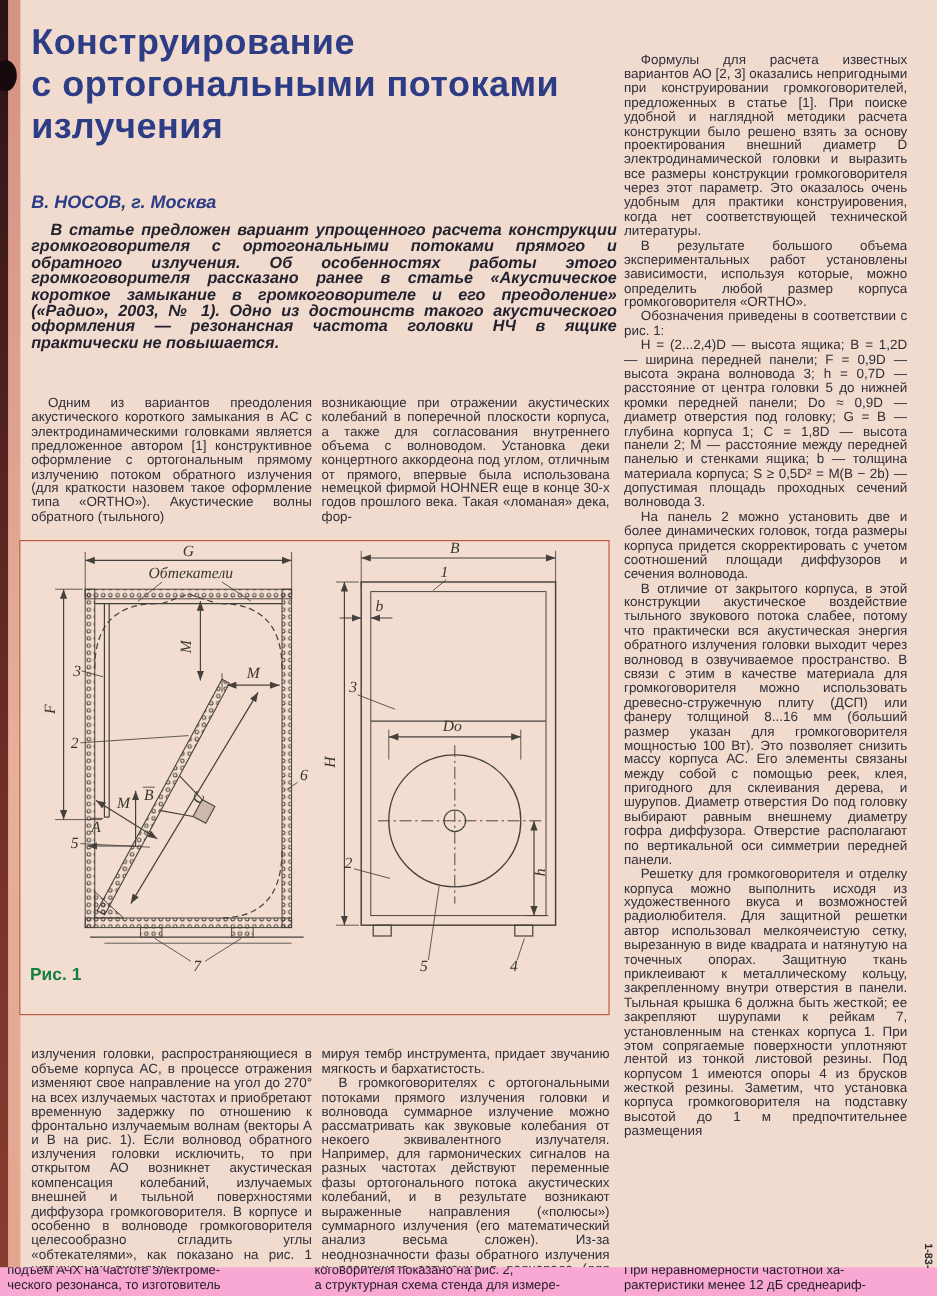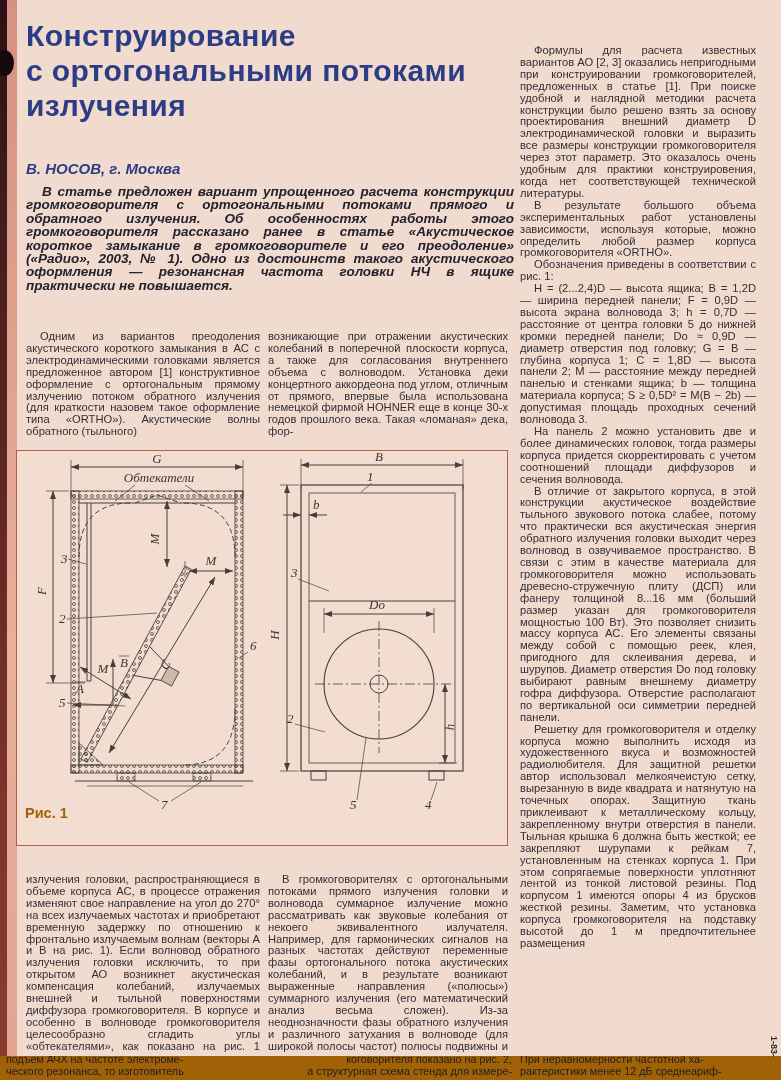--- a/index.html
+++ b/index.html
@@ -34,35 +34,35 @@
   #col-left-top  { left:26px;  top:308px; width:234px; height:140px; }
   #col-mid-top   { left:268px; top:308px; width:240px; height:140px; }
   #col-left-bot  { left:26px;  top:851px; width:234px; height:206px; }
   #col-mid-bot   { left:268px; top:851px; width:240px; height:206px; }
   #col-right     { left:520px; top:22px;  width:236px; height:1035px; }
 
   .figure-box { position:absolute; left:16px; top:450px; width:492px; height:396px;
     border:1px solid #b85c44; background:#f2ddd0; }
   .fig-svg { position:absolute; left:0; top:0; width:490px; height:394px; }
   .fig-caption { position:absolute; left:8px; bottom:24px;
-    font-size:14.5px; font-weight:bold; color:#a16207;text-align:center; }
+    font-size:14.5px; font-weight:bold; color:#15803d;text-align:center; }
 
   .dim-t  { font-family:"Liberation Serif", serif; font-style:italic; font-size:13px; fill:#3a3630; }
   .part-t { font-family:"Liberation Serif", serif; font-style:italic; font-size:13px; fill:#3a3630; }
   .fair-t { font-family:"Liberation Serif", serif; font-style:italic; font-size:13px; fill:#3a3630; }
   .ln   { stroke:#45403c; stroke-width:1; fill:none; }
   .lnth { stroke:#45403c; stroke-width:0.7; fill:none; }
   .dash { stroke:#45403c; stroke-width:1; fill:none; stroke-dasharray:5 3; }
   .cntr { stroke:#45403c; stroke-width:0.8; fill:none; stroke-dasharray:10 3 2 3; }
 
   .footer-strip { position:absolute; left:0; top:1056px; width:781px; height:24px;
-    background:#a16207; overflow:hidden; }
+    background:#f9a8d4; overflow:hidden; }
   .fcol { position:absolute; top:-2px; font-size:10.8px; line-height:11.6px;
     color:#1e1e24; width:250px; }
-  #fcol1 { left:6px; } #fcol2 { left:262px;text-align:right; } #fcol3 { left:520px; }
+  #fcol1 { left:6px; } #fcol2 { left:262px; } #fcol3 { left:520px; }
 
   .edge-marker { position:absolute; right:2px; top:1036px; height:44px;
     writing-mode:vertical-rl; font-size:9px; font-weight:bold; color:#2a2a2a; }
 </style>
 </head>
 <body>
 
 <div class="edge-dark"></div>
 <div class="edge-pink"></div>
 <div class="edge-notch"></div>
@@ -222,20 +222,21 @@
     </g>
   </svg>
   <div class="fig-caption">Рис. 1</div>
 </div>
 
 <div class="col" id="col-left-bot">
   <p class="cont">излучения головки, распространяющиеся в объеме корпуса АС, в процессе отражения изменяют свое направление на угол до 270° на всех излучаемых частотах и приобретают временную задержку по отношению к фронтально излучаемым волнам (векторы А и В на рис. 1). Если волновод обратного излучения головки исключить, то при открытом АО возникнет акустическая компенсация колебаний, излучаемых внешней и тыльной поверхностями диффузора громкоговорителя. В корпусе и особенно в волноводе громкоговорителя целесообразно сгладить углы «обтекателями», как показано на рис. 1 штриховыми линиями.</p>
   <p>Передняя панель 2 размещена в корпусе 1 под некоторым углом так, чтобы</p>
 </div>
 <div class="col" id="col-mid-bot">
+  <p class="cont">мируя тембр инструмента, придает звучанию мягкость и бархатистость.</p>
   <p>В громкоговорителях с ортогональными потоками прямого излучения головки и волновода суммарное излучение можно рассматривать как звуковые колебания от некоего эквивалентного излучателя. Например, для гармонических сигналов на разных частотах действуют переменные фазы ортогонального потока акустических колебаний, и в результате возникают выраженные направления («полюсы») суммарного излучения (его математический анализ весьма сложен). Из-за неоднозначности фазы обратного излучения и различного затухания в волноводе (для широкой полосы частот) полюсы подвижны и поэтому не локализу-</p>
 </div>
 <div class="col" id="col-right">
   <p>Формулы для расчета известных вариантов АО [2, 3] оказались непригодными при конструировании громкоговорителей, предложенных в статье [1]. При поиске удобной и наглядной методики расчета конструкции было решено взять за основу проектирования внешний диаметр D электродинамической головки и выразить все размеры конструкции громкоговорителя через этот параметр. Это оказалось очень удобным для практики конструировения, когда нет соответствующей технической литературы.</p>
   <p>В результате большого объема экспериментальных работ установлены зависимости, используя которые, можно определить любой размер корпуса громкоговорителя «ORTHO».</p>
   <p>Обозначения приведены в соответствии с рис. 1:</p>
   <p>H = (2...2,4)D — высота ящика; B = 1,2D — ширина передней панели; F = 0,9D — высота экрана волновода 3; h = 0,7D — расстояние от центра головки 5 до нижней кромки передней панели; Dо ≈ 0,9D — диаметр отверстия под головку; G = B — глубина корпуса 1; C = 1,8D — высота панели 2; M — расстояние между передней панелью и стенками ящика; b — толщина материала корпуса; S ≥ 0,5D² = M(B − 2b) — допустимая площадь проходных сечений волновода 3.</p>
   <p>На панель 2 можно установить две и более динамических головок, тогда размеры корпуса придется скорректировать с учетом соотношений площади диффузоров и сечения волновода.</p>
   <p>В отличие от закрытого корпуса, в этой конструкции акустическое воздействие тыльного звукового потока слабее, потому что практически вся акустическая энергия обратного излучения головки выходит через волновод в озвучиваемое пространство. В связи с этим в качестве материала для громкоговорителя можно использовать древесно-стружечную плиту (ДСП) или фанеру толщиной 8...16 мм (больший размер указан для громкоговорителя мощностью 100 Вт). Это позволяет снизить массу корпуса АС. Его элементы связаны между собой с помощью реек, клея, пригодного для склеивания дерева, и шурупов. Диаметр отверстия Dо под головку выбирают равным внешнему диаметру гофра диффузора. Отверстие располагают по вертикальной оси симметрии передней панели.</p>
   <p>Решетку для громкоговорителя и отделку корпуса можно выполнить исходя из художественного вкуса и возможностей радиолюбителя. Для защитной решетки автор использовал мелкоячеистую сетку, вырезанную в виде квадрата и натянутую на точечных опорах. Защитную ткань приклеивают к металлическому кольцу, закрепленному внутри отверстия в панели. Тыльная крышка 6 должна быть жесткой; ее закрепляют шурупами к рейкам 7, установленным на стенках корпуса 1. При этом сопрягаемые поверхности уплотняют лентой из тонкой листовой резины. Под корпусом 1 имеются опоры 4 из брусков жесткой резины. Заметим, что установка корпуса громкоговорителя на подставку высотой до 1 м предпочтительнее размещения</p>

